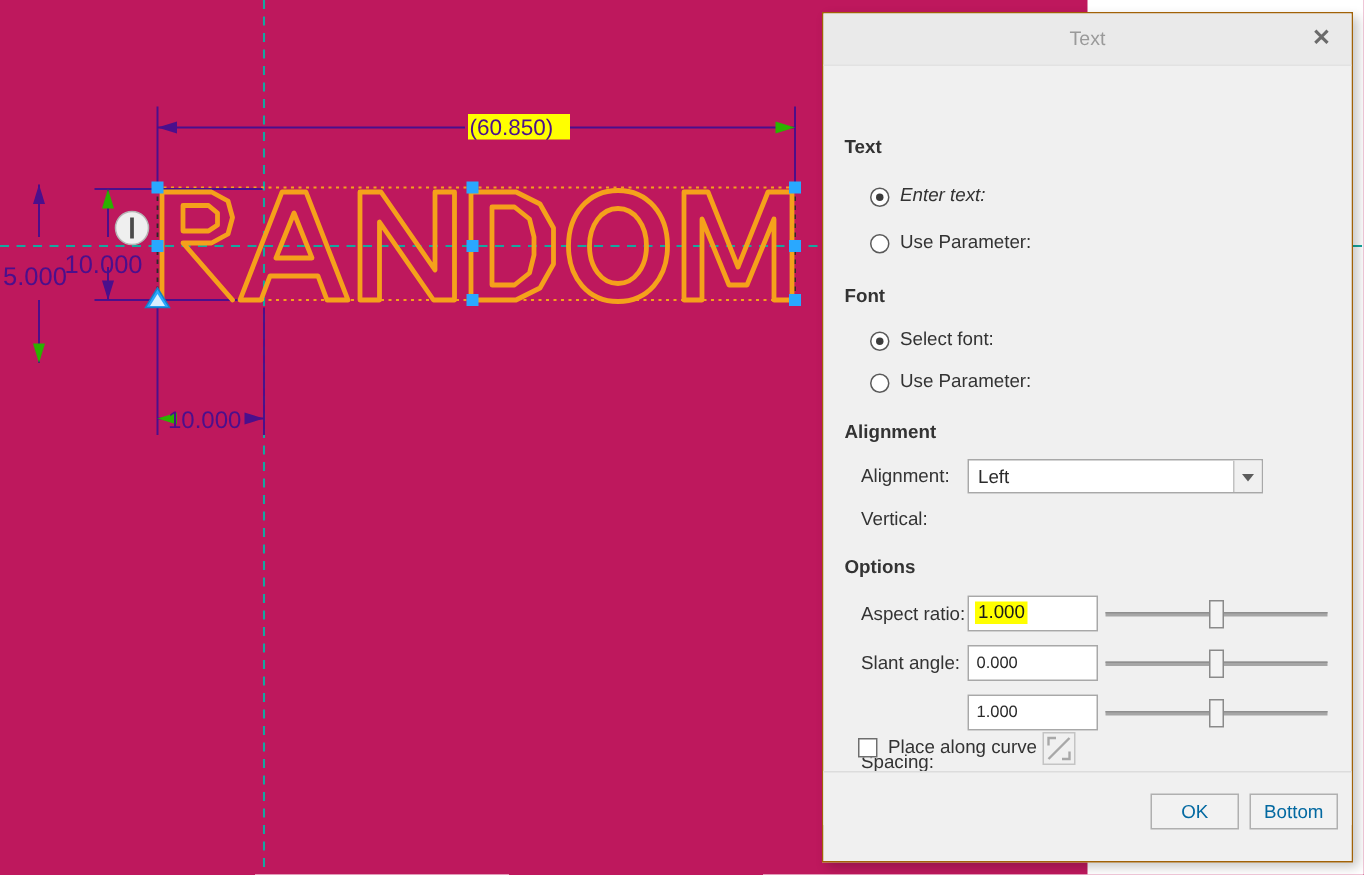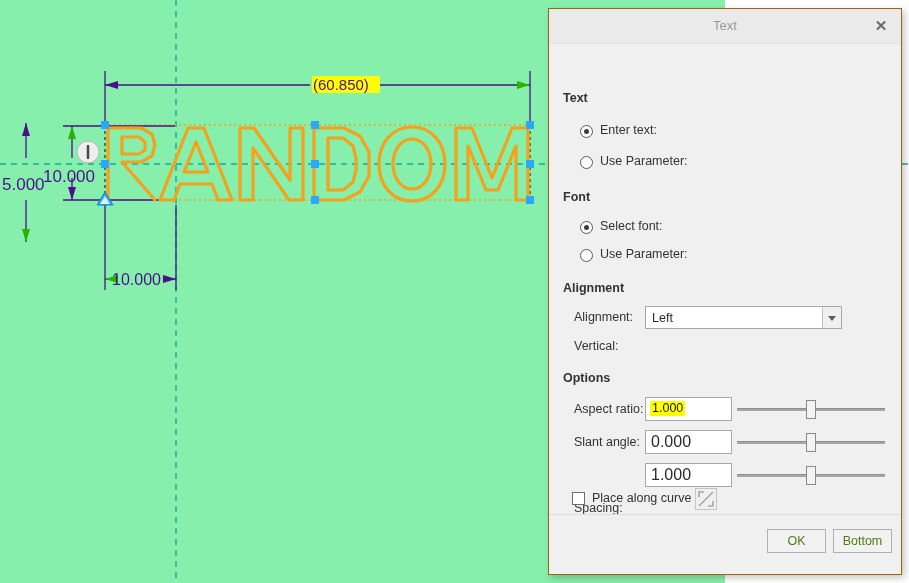--- a/index.html
+++ b/index.html
@@ -20,21 +20,21 @@
     height: 583px;
     overflow: hidden;
   }
 
   
   #canvas {
     position: absolute;
     left: 0; top: 0;
     width: 725px;
     height: 583px;
-    background: #86efac;
+    background: #be185d;
   }
   #canvas svg { display:block; }
 
   
   #dialog {
     position: absolute;
     left: 548px;
     top: 8px;
     width: 354px;
     height: 567px;
@@ -118,21 +118,21 @@
     box-sizing: border-box;
   }
 
   
   .tinput {
     position: absolute;
     background: #ffffff;
     border: 1px solid #a8a8a8;
     box-sizing: border-box;
     font-family: "Liberation Sans", sans-serif;
-    font-size: 16px;
+    font-size: 11px;
     color: #2b2b2b;
     padding: 0 5px;
     line-height: 20px;
     outline: none;
   }
 
   
   .hl-wrap {
     position: absolute;
     background: #ffffff;
@@ -220,21 +220,21 @@
     border-top: 1px solid #dcdcdc;
   }
   .dbtn {
     position: absolute;
     top: 14px;
     height: 24px;
     background: #f2f2f2;
     border: 1px solid #b0b0b0;
     box-sizing: border-box;
     font-size: 12.5px;
-    color: #4d7c0f;
+    color: #0369a1;
     text-align: center;
     line-height: 22px;
     cursor: pointer;
   }
 </style>
 </head>
 <body>
 
 <div id="app">
 
@@ -345,21 +345,21 @@
     <div class="titlebar">
       <div class="title">Text</div>
       <div class="closebtn">✕</div>
     </div>
 
     <div class="body">
 
       <div class="grouphdr" style="left:14px; top:47px;">Text</div>
 
       <div class="radio checked" style="left:31px; top:81px;"></div>
-      <div class="lbl" style="left:51px; top:79px;">Enter text:</div>
+      <div class="lbl" style="left:51px; top:79px;font-style:italic;">Enter text:</div>
 
       <div class="radio" style="left:31px; top:112px;"></div>
       <div class="lbl" style="left:51px; top:110px;">Use Parameter:</div>
 
       <div class="grouphdr" style="left:14px; top:146px;">Font</div>
 
       <div class="radio checked" style="left:31px; top:177px;"></div>
       <div class="lbl" style="left:51px; top:175px;">Select font:</div>
 
       <div class="radio" style="left:31px; top:205px;"></div>

